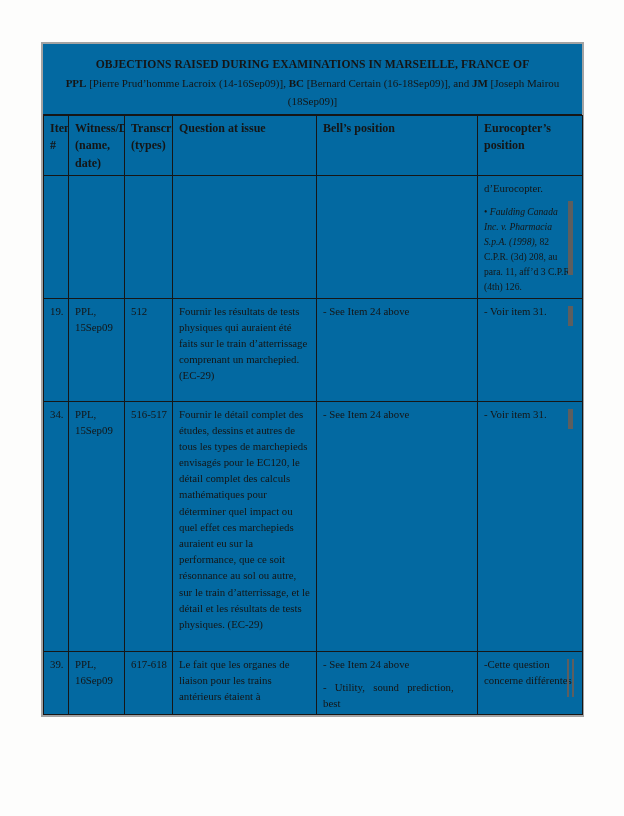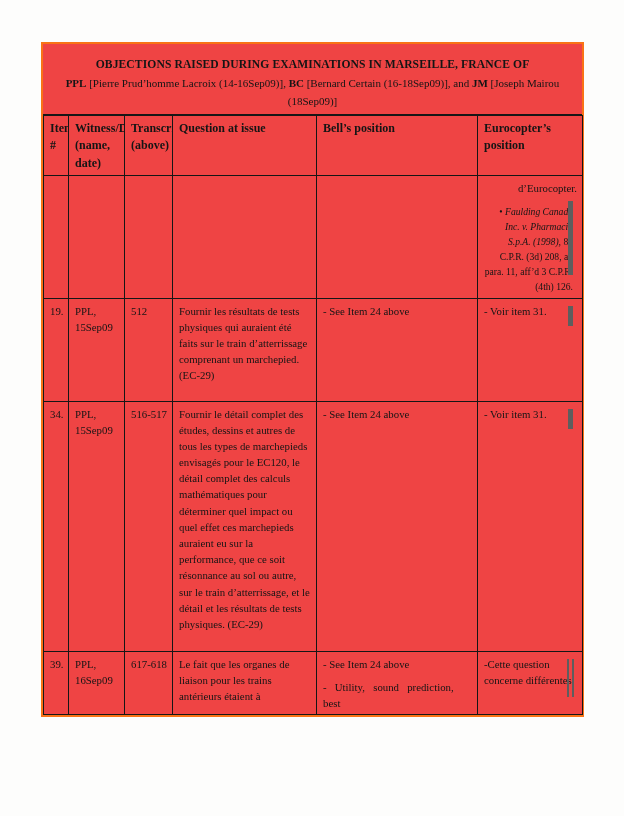--- a/index.html
+++ b/index.html
@@ -13,22 +13,22 @@
   }
   .page {
     position: absolute; top: 0; left: 0;
     width: 624px; height: 816px;
     background: #fdfdfc;
   }
   .doc-table {
     position: absolute;
     top: 42px; left: 41px;
     width: 543px;
-    border: 2px solid #f97316;
-    background: #ef4444;
+    border: 2px solid #a3a3a3;
+    background: #0369a1;
     box-sizing: border-box;
   }
   .title-block {
     height: 71px;
     border-bottom: 1px solid #161616;
     text-align: center;
     padding-top: 11px;
     box-sizing: border-box;
     line-height: 1.65;
   }
@@ -59,21 +59,21 @@
     box-sizing: border-box;
   }
   table.grid th {
     font-weight: bold;
     font-size: 12px;
     height: 57px;
     line-height: 1.45;
   }
   th .hline { display: block; }
 
-  tr.row-cont td  { height: 91px; text-align: right; }
+  tr.row-cont td  { height: 91px; }
   tr.row-32 td    { height: 103px; }
   tr.row-33 td    { height: 62px; }
   tr.row-34 td    { height: 250px; margin-top: 28px; }
   tr.row-39 td    { height: 47px; margin-top: 8px; }
 
   td.euro-cell { position: relative; padding-right: 16px; }
 
   .cite {
     margin-top: 9px;
     font-size: 9.6px;
@@ -124,21 +124,21 @@
             <span class="hline">Item</span>
             <span class="hline">#</span>
           </th>
           <th>
             <span class="hline">Witness/DA</span>
             <span class="hline">(name,</span>
             <span class="hline">date)</span>
           </th>
           <th>
             <span class="hline">Transcript</span>
-            <span class="hline">(above)</span>
+            <span class="hline">(types)</span>
           </th>
           <th>Question at issue</th>
           <th>Bell’s position</th>
           <th>Eurocopter’s position</th>
         </tr>
       </thead>
       <tbody>
 
         <tr class="row-cont">
           <td></td>

